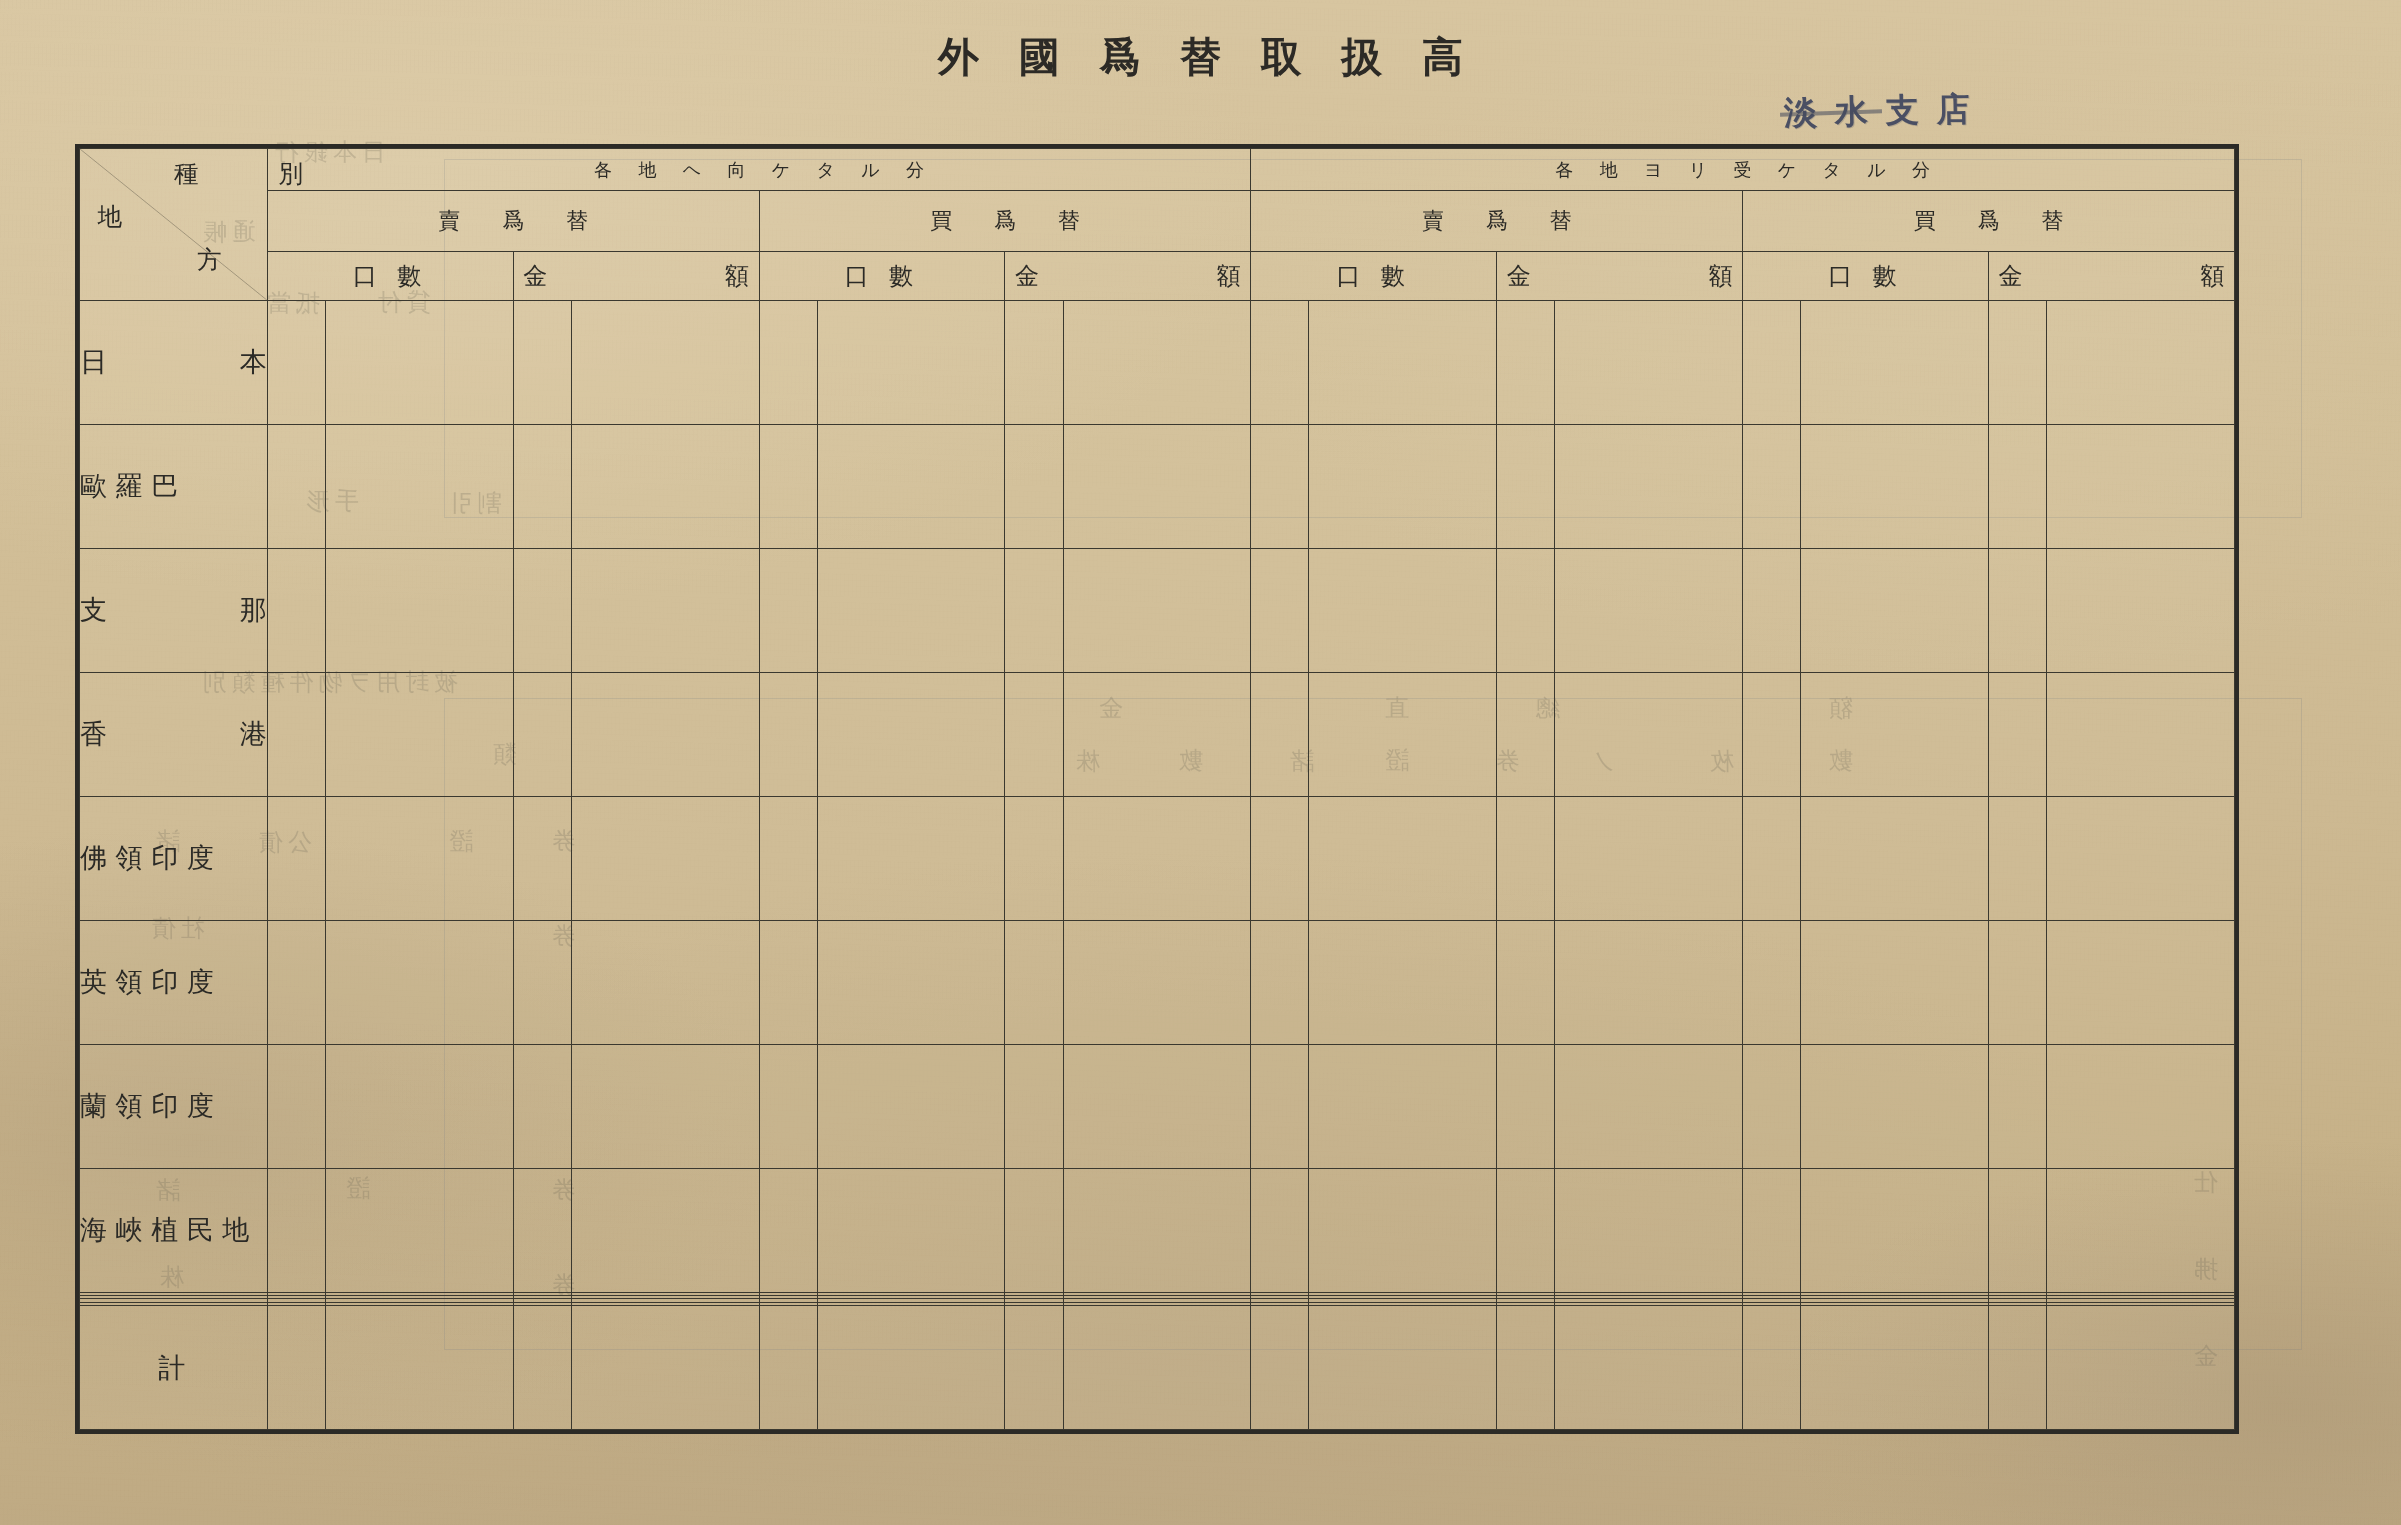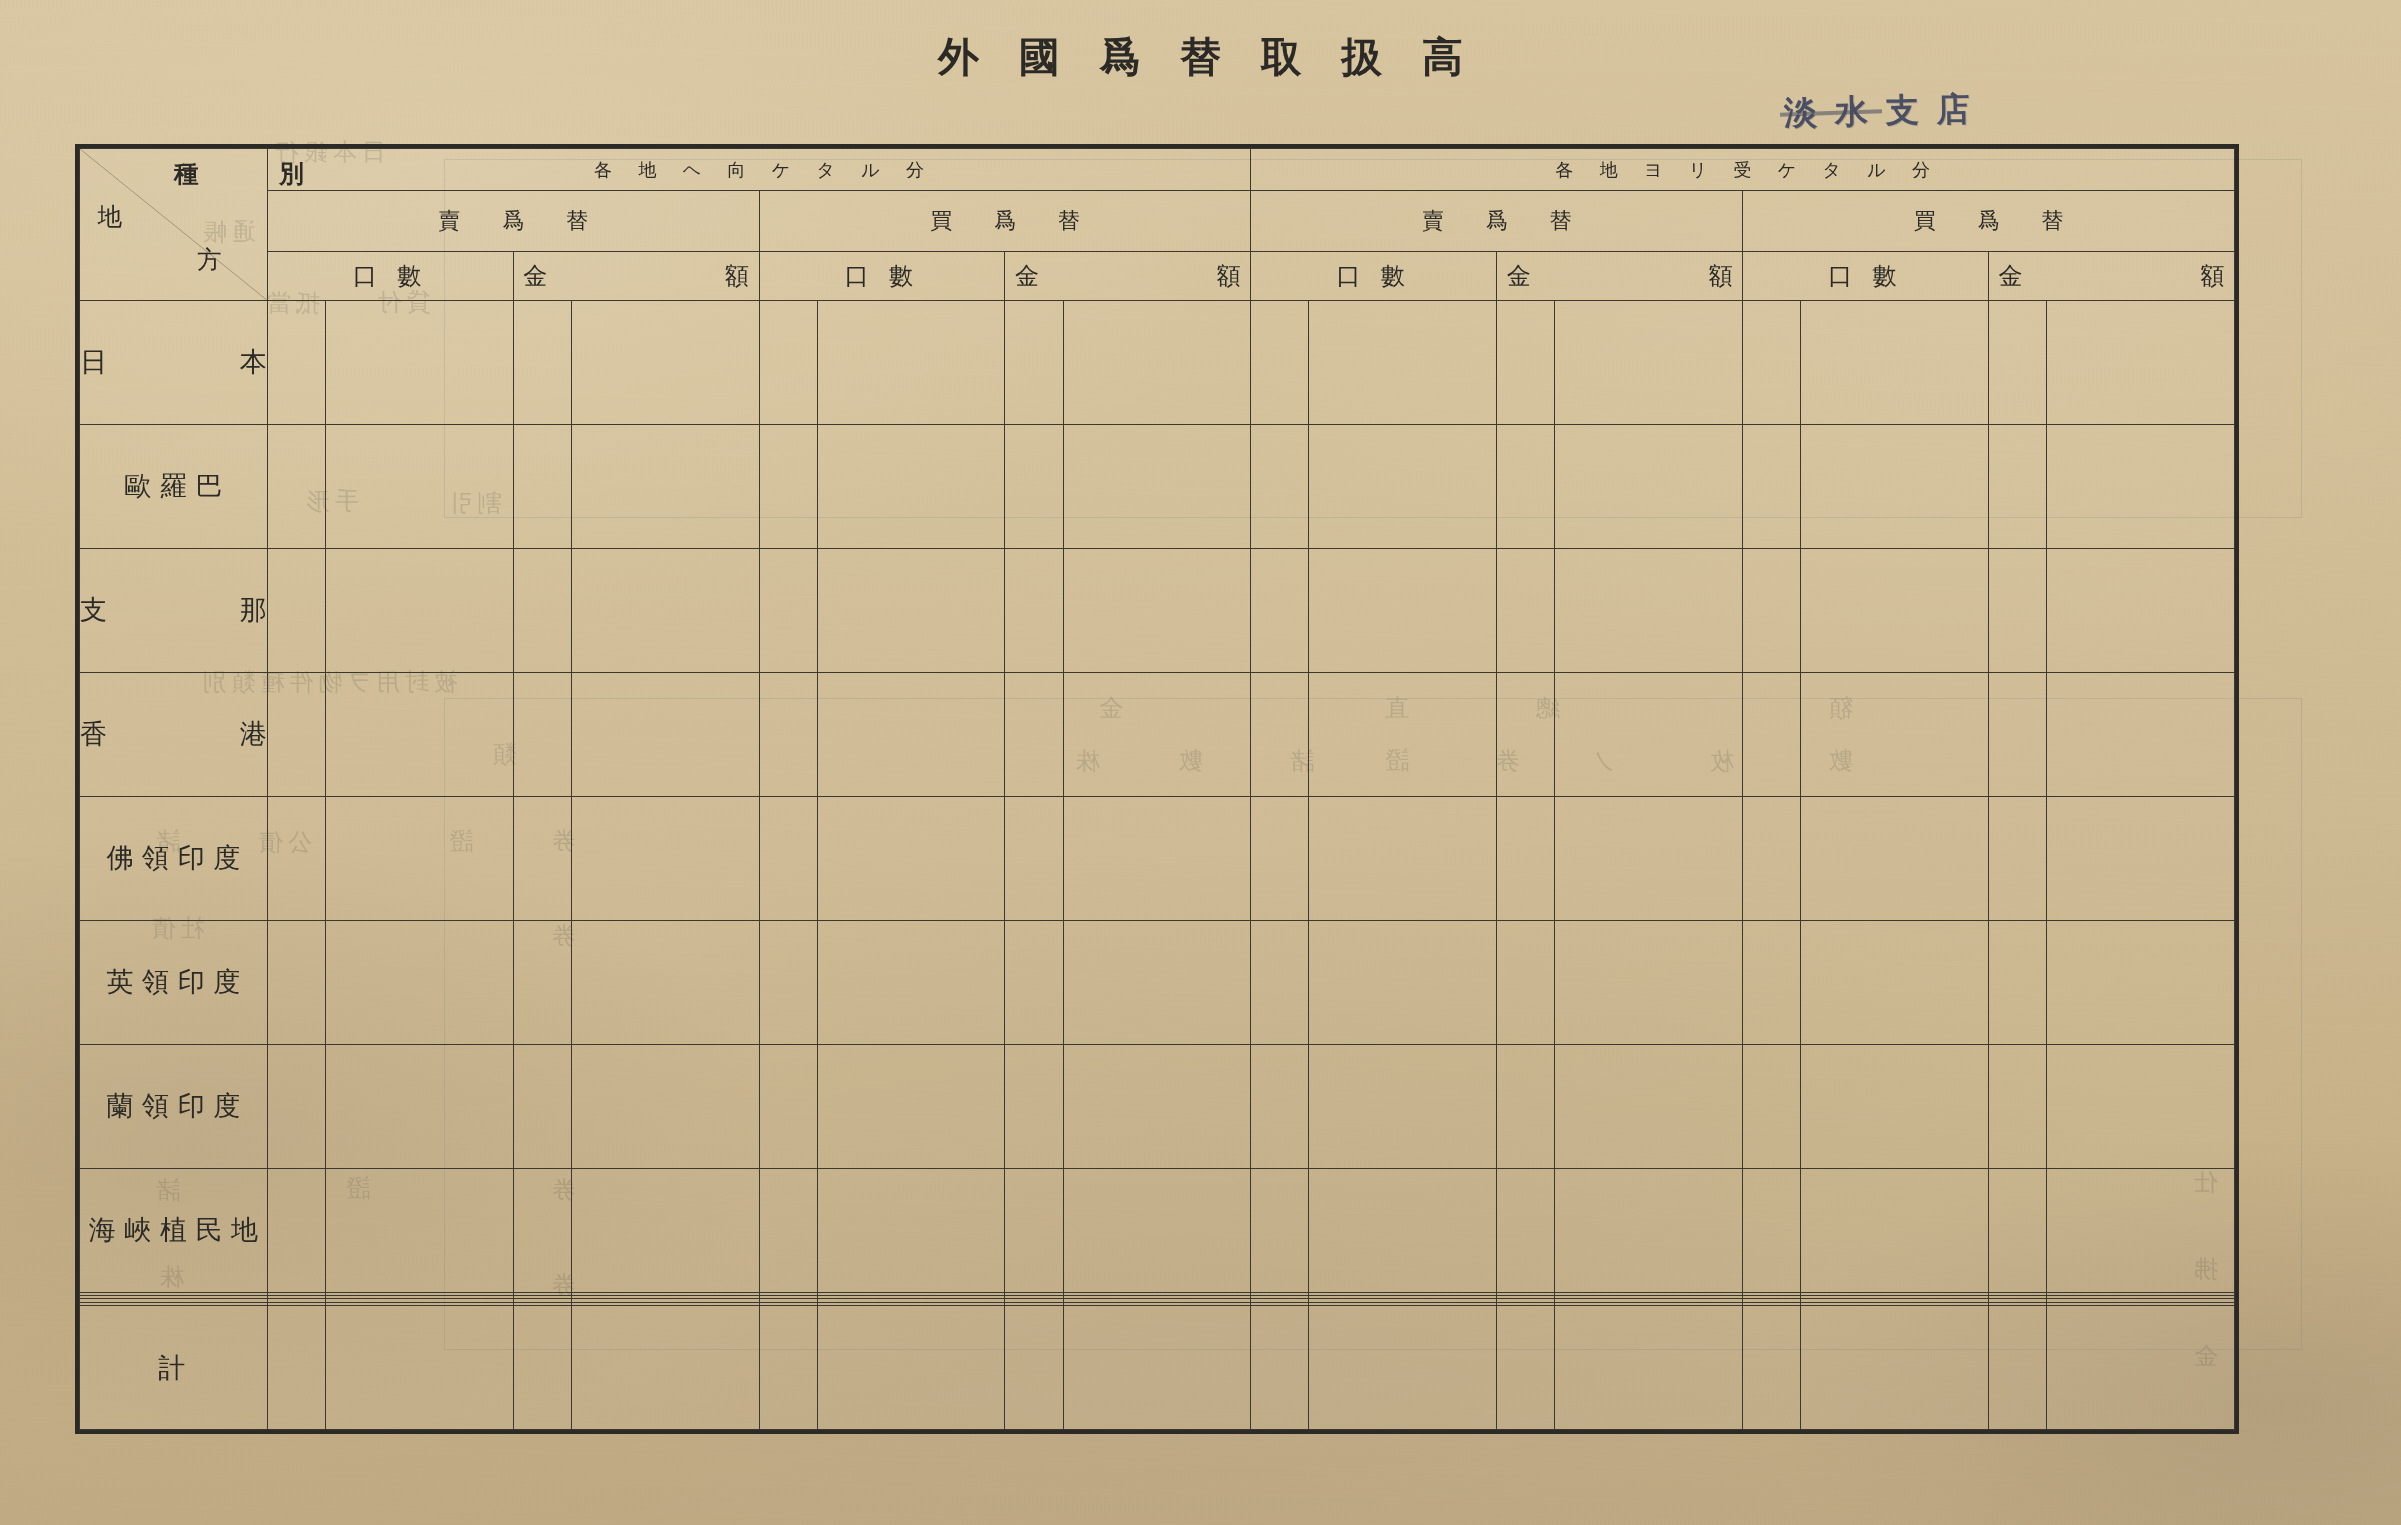--- a/index.html
+++ b/index.html
@@ -157,36 +157,36 @@
     width: 100%; height: 100%;
     pointer-events: none;
   }
   .corner-txt {
     position: absolute;
     font-family: "DejaVu Serif", serif;
     font-size: 24.6px;
     color: #2b2a26;
     white-space: nowrap;
   }
-  #corner-kind { top: 8px; left: 94px; letter-spacing: 36px; font-weight: bold; }
+  #corner-kind { top: 8px; left: 94px; letter-spacing: 36px; }
   #corner-chi  { top: 51px; left: 17.4px;  letter-spacing: 0; }
   #corner-hou  { top: 94px; left: 117px; letter-spacing: 0; }
 
   .row-label {
     font-size: 27px;
     text-align: center;
     padding: 0 17.4px;
     white-space: nowrap;
   }
   .rl-inner {
     display: flex;
     justify-content: space-between;
     width: 100%;
   }
-  .rl-center { display: block; text-align: center; width: 100%; }
+  .rl-center { display: block; text-align: left; width: 100%; }
 
   .cell-blank { }
   .total-label { font-size: 27px; letter-spacing: 3.2px; }
 </style>
 </head>
 <body>
 
 <div id="paper"></div>
 <div id="grain"></div>
 

